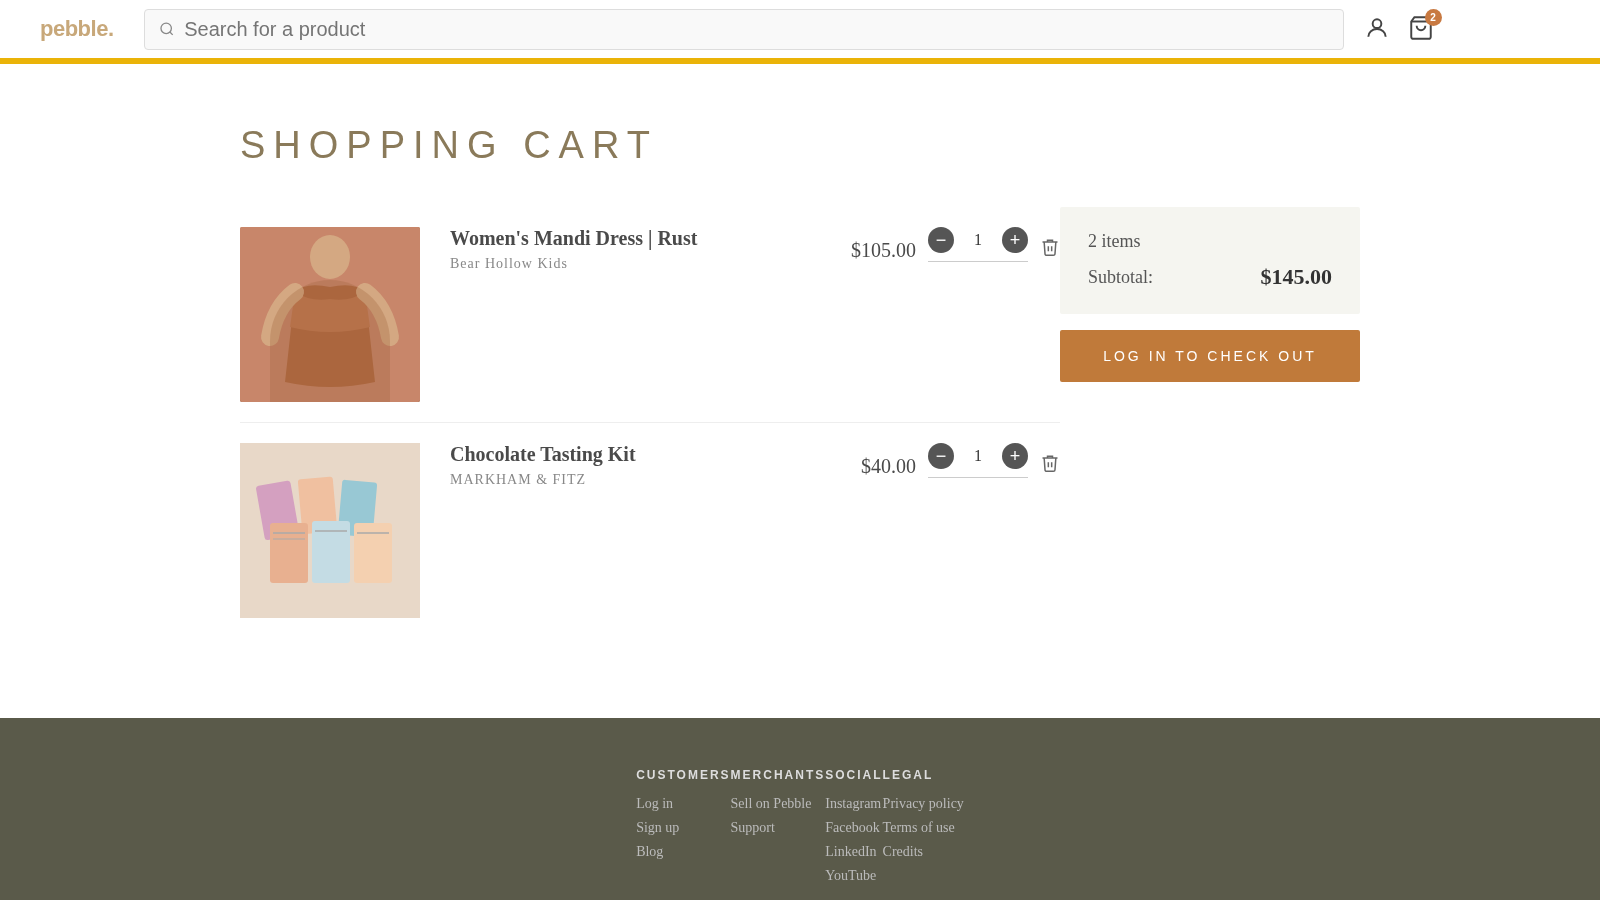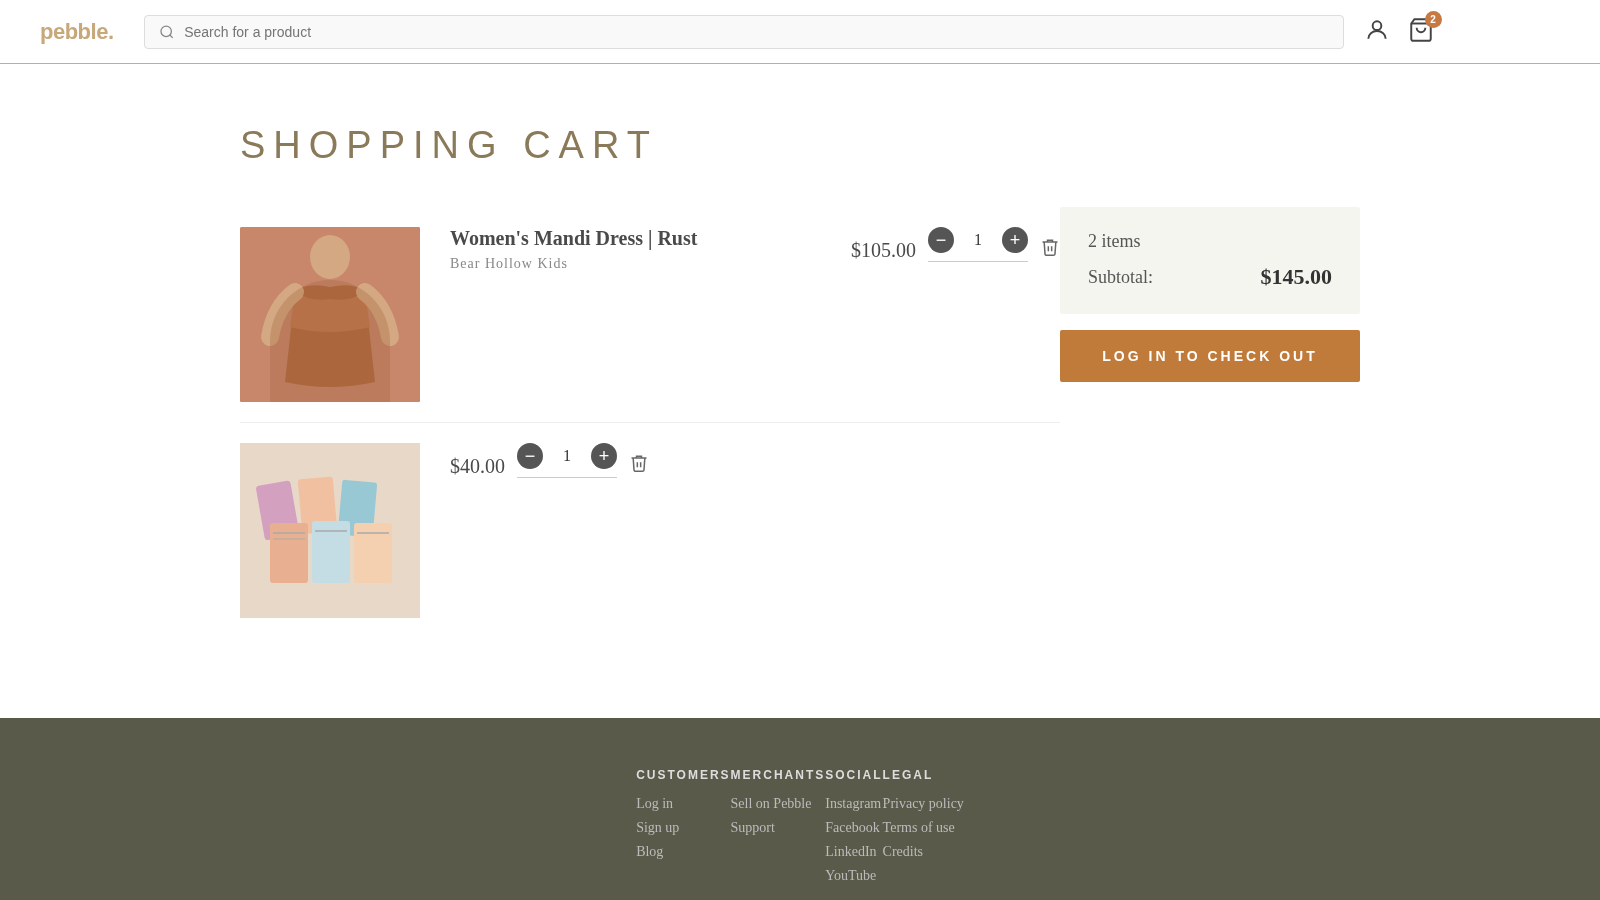--- a/index.html
+++ b/index.html
@@ -4,21 +4,21 @@
   <style>
     * { box-sizing: border-box; margin: 0; padding: 0; }
     body { font-family: 'Georgia', serif; background: #fff; color: #333; min-width: 1600px; }
 
     
     .header {
       display: flex;
       align-items: center;
       padding: 0 40px;
       height: 64px;
-      border-bottom: 1px solid #eab308;
+      border-bottom: 6px solid #eab308;
       background: #fff;
     }
     .logo {
       font-family: Arial, sans-serif;
       font-weight: 900;
       font-size: 22px;
       color: #3d2b1f;
       letter-spacing: -0.5px;
       margin-right: 30px;
       text-decoration: none;
@@ -30,21 +30,21 @@
       align-items: center;
       border: 1px solid #ddd;
       border-radius: 4px;
       padding: 8px 14px;
       background: #f9f9f9;
       max-width: 1200px;
     }
     .search-bar input {
       border: none;
       background: transparent;
-      font-size: 14px;
+      font-size: 20px;
       color: #0f766e;
       width: 100%;
       outline: none;
     }
     .search-icon-svg { margin-right: 10px; color: #888; }
     .header-icons {
       display: flex;
       align-items: center;
       gap: 18px;
       margin-left: 20px;
@@ -223,21 +223,21 @@
       font-weight: 700;
       color: #333;
     }
     .checkout-btn {
       width: 100%;
       background: #c07a3a;
       color: #fff;
       border: none;
       padding: 18px;
       font-size: 14px;
-      font-weight: 700;
+      font-weight: 400;
       letter-spacing: 3px;
       text-transform: uppercase;
       cursor: pointer;
       border-radius: 2px;
       font-family: Arial, sans-serif;
     }
 
     
     .footer {
       background: #5a5a4a;
@@ -356,20 +356,24 @@
             <rect x="30" y="80" width="38" height="60" rx="3" fill="#e8b090"></rect>
             <rect x="72" y="78" width="38" height="62" rx="3" fill="#c4dce4"></rect>
             <rect x="114" y="80" width="38" height="60" rx="3" fill="#f4d0b0"></rect>
 
             <line x1="33" y1="90" x2="65" y2="90" stroke="#aaa" stroke-width="1.5"></line>
             <line x1="33" y1="96" x2="65" y2="96" stroke="#aaa" stroke-width="1"></line>
             <line x1="75" y1="88" x2="107" y2="88" stroke="#aaa" stroke-width="1.5"></line>
             <line x1="117" y1="90" x2="149" y2="90" stroke="#aaa" stroke-width="1.5"></line>
           </svg>
         </div>
+        <div class="item-info">
+          <div class="item-name">Chocolate Tasting Kit</div>
+          <div class="item-brand">MARKHAM &amp; FITZ</div>
+        </div>
         <div class="item-price-qty">
           <div class="item-price">$40.00</div>
           <div class="qty-control">
             <button class="qty-btn">−</button>
             <span class="qty-value">1</span>
             <button class="qty-btn">+</button>
           </div>
           <button class="delete-btn">
             <svg width="20" height="20" viewBox="0 0 24 24" fill="none" stroke="currentColor" stroke-width="1.8">
               <polyline points="3 6 5 6 21 6"></polyline>

